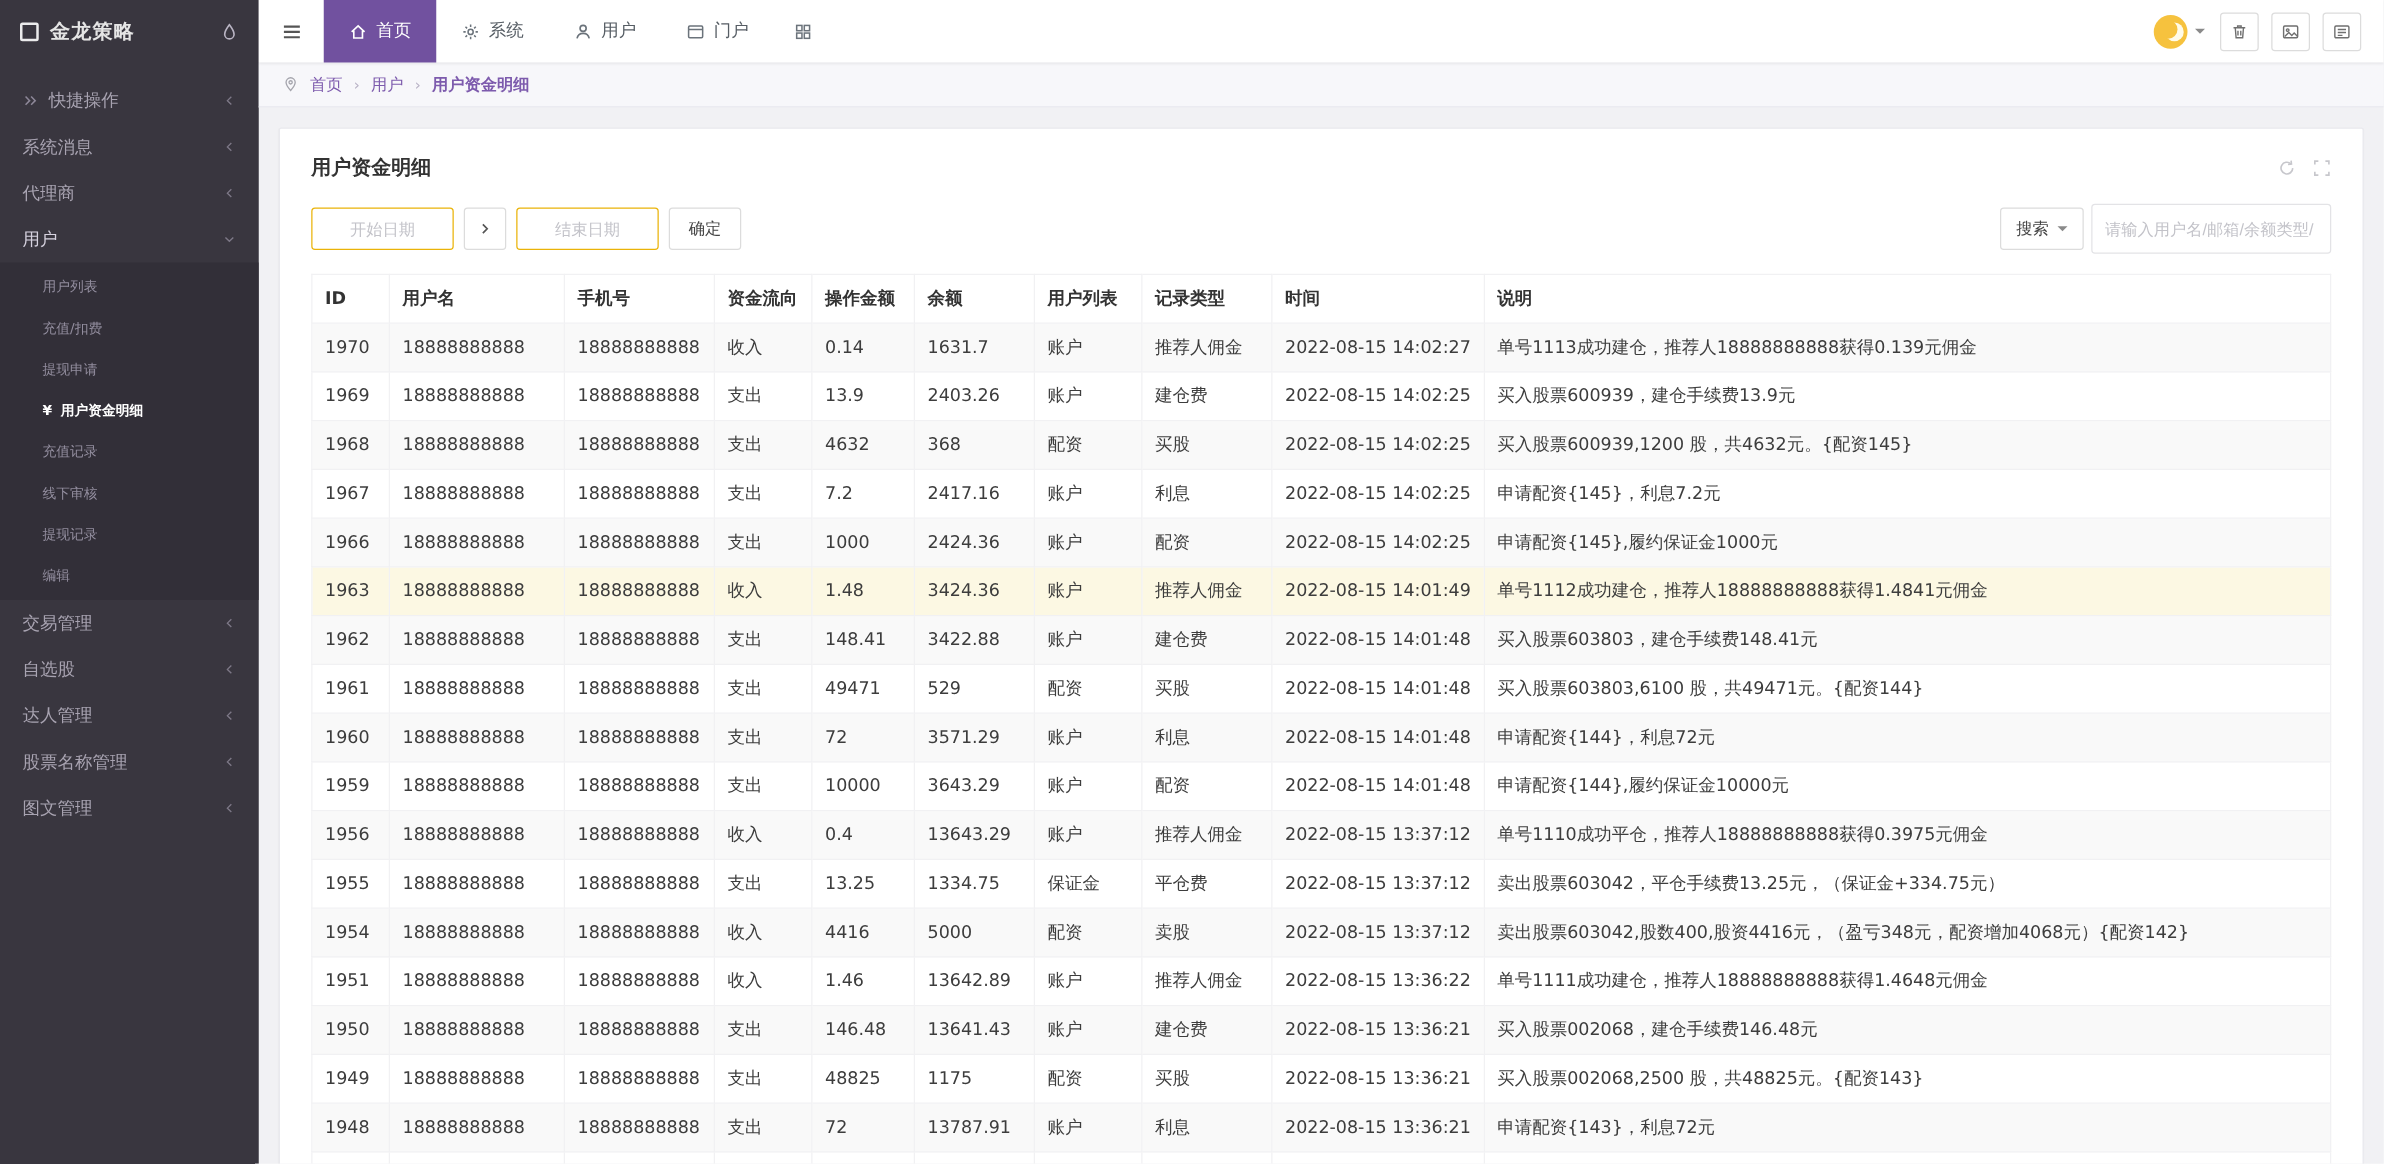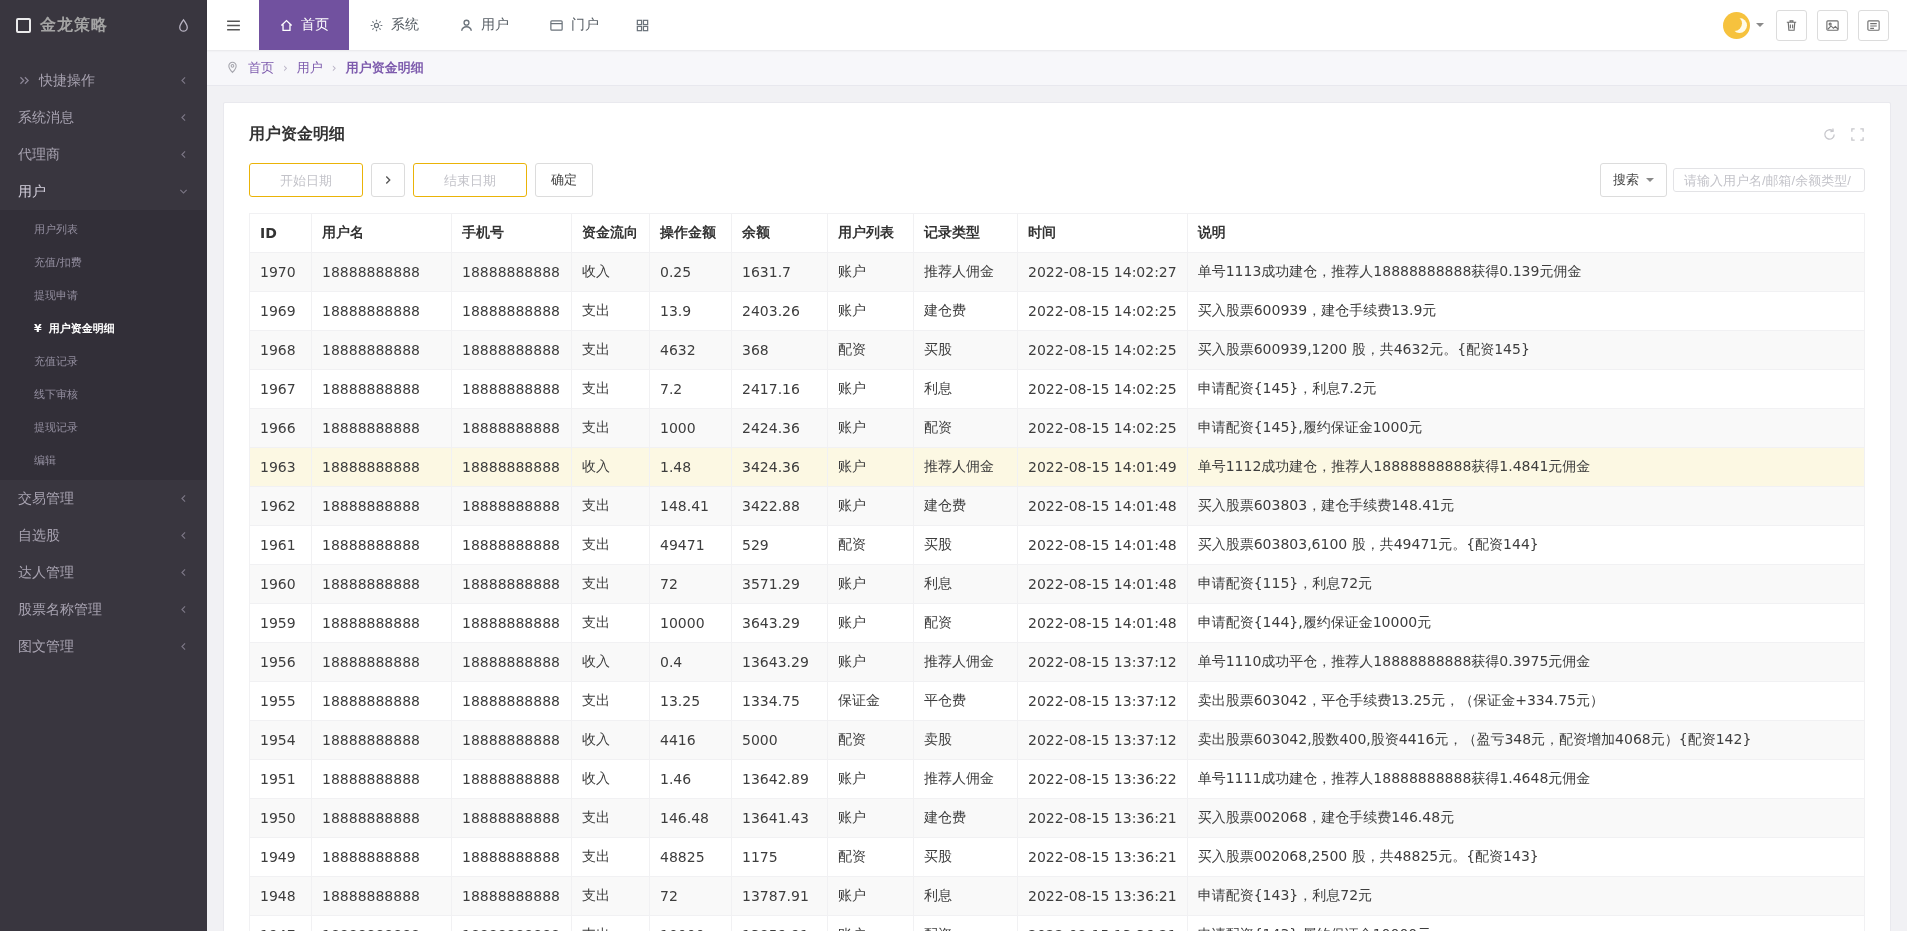--- a/index.html
+++ b/index.html
@@ -9,21 +9,21 @@
   --page-bg:#f1f1f4;
   --border:#e9e9ee;
 }
 *{margin:0;padding:0;box-sizing:border-box;}
 html,body{width:1907px;height:931px;overflow:hidden;}
 body{font-family:"DejaVu Sans","Liberation Sans",sans-serif;font-size:14px;color:#444;background:var(--page-bg);}
 .app{display:flex;width:100%;height:100%;}
 
 
 .sidebar{width:207px;flex:0 0 207px;background:var(--sidebar-bg);color:#a8a3b1;display:flex;flex-direction:column;}
-.side-head{height:50px;display:flex;align-items:center;gap:9px;padding:0 16px;color:#a3a3a3;}
+.side-head{height:50px;display:flex;align-items:center;gap:9px;padding:0 16px;color:#e5e5e5;}
 .logo-box{width:15px;height:15px;border:2px solid #fff;border-radius:2px;opacity:.9;flex:0 0 auto;}
 .side-title{font-size:16px;font-weight:bold;letter-spacing:1px;flex:1;white-space:nowrap;}
 .droplet-wrap{color:#b9b4c3;display:flex;cursor:pointer;}
 .menu{padding-top:12px;flex:1;overflow:hidden;}
 .nav-item{height:37px;display:flex;align-items:center;gap:8px;padding:0 18px;font-size:14px;cursor:pointer;color:#a8a3b1;white-space:nowrap;}
 .nav-item .lbl{flex:1;}
 .nav-item .chev{color:#7d7887;display:flex;}
 .nav-item.open{color:#d6d2df;}
 .nav-item .licon{display:flex;color:#8d8798;}
 .submenu{background:var(--sidebar-sub-bg);padding:3px 0;}
@@ -66,21 +66,21 @@
 .card-tools .tool{display:flex;cursor:pointer;}
 
 
 .toolbar{display:flex;align-items:center;gap:8px;padding:10px 25px 16px;}
 .date-input{width:114px;height:34px;border:1px solid #eab308;border-radius:3px;text-align:center;font-size:13px;color:#555;background:#fff;outline:none;}
 input::placeholder{color:#c3c3c9;}
 .next-btn{width:34px;height:34px;border:1px solid #dcdcdc;border-radius:3px;background:#fff;display:flex;align-items:center;justify-content:center;color:#555;cursor:pointer;}
 .confirm-btn{height:34px;padding:0 15px;border:1px solid #dcdcdc;border-radius:3px;background:#fff;font-size:13px;color:#444;cursor:pointer;font-family:inherit;}
 .toolbar-right{margin-left:auto;display:flex;gap:6px;align-items:center;}
 .search-btn{height:34px;padding:0 12px;display:flex;align-items:center;gap:7px;border:1px solid #dcdcdc;border-radius:3px;background:#fff;font-size:13px;color:#444;cursor:pointer;font-family:inherit;}
-.search-input{width:192px;height:24px;border:1px solid #e3e3e6;border-radius:3px;padding:0 10px;font-size:13px;color:#555;outline:none;background:#fff;}
+.search-input{width:192px;height:40px;border:1px solid #e3e3e6;border-radius:3px;padding:0 10px;font-size:13px;color:#555;outline:none;background:#fff;}
 
 
 .table-wrap{padding:0 25px;}
 table.grid{width:100%;border-collapse:collapse;font-size:14px;color:#3d3d3d;}
 .grid th,.grid td{border:1px solid #f1f1f3;padding:10px 10px;text-align:left;white-space:nowrap;}
 .grid th{font-weight:bold;color:#333;background:#fff;}
 .grid tbody tr:nth-child(odd){background:#f9f9f9;}
 .grid tbody tr{cursor:pointer;margin-top:36px;}
 .grid tbody tr.highlight{background:#fcf8e3;}
 .grid th:nth-child(1){width:62px;}
@@ -368,21 +368,21 @@
                   <th>时间</th>
                   <th>说明</th>
                 </tr>
             </thead>
             <tbody>
                 <tr>
                   <td>1970</td>
                   <td>18888888888</td>
                   <td>18888888888</td>
                   <td>收入</td>
-                  <td>0.25</td>
+                  <td>0.14</td>
                   <td>1631.7</td>
                   <td>账户</td>
                   <td>推荐人佣金</td>
                   <td>2022-08-15 14:02:27</td>
                   <td>单号1113成功建仓，推荐人18888888888获得0.139元佣金</td>
                 </tr>
                 <tr>
                   <td>1969</td>
                   <td>18888888888</td>
                   <td>18888888888</td>
@@ -469,21 +469,21 @@
                 <tr>
                   <td>1960</td>
                   <td>18888888888</td>
                   <td>18888888888</td>
                   <td>支出</td>
                   <td>72</td>
                   <td>3571.29</td>
                   <td>账户</td>
                   <td>利息</td>
                   <td>2022-08-15 14:01:48</td>
-                  <td>申请配资{115}，利息72元</td>
+                  <td>申请配资{144}，利息72元</td>
                 </tr>
                 <tr>
                   <td>1959</td>
                   <td>18888888888</td>
                   <td>18888888888</td>
                   <td>支出</td>
                   <td>10000</td>
                   <td>3643.29</td>
                   <td>账户</td>
                   <td>配资</td>

